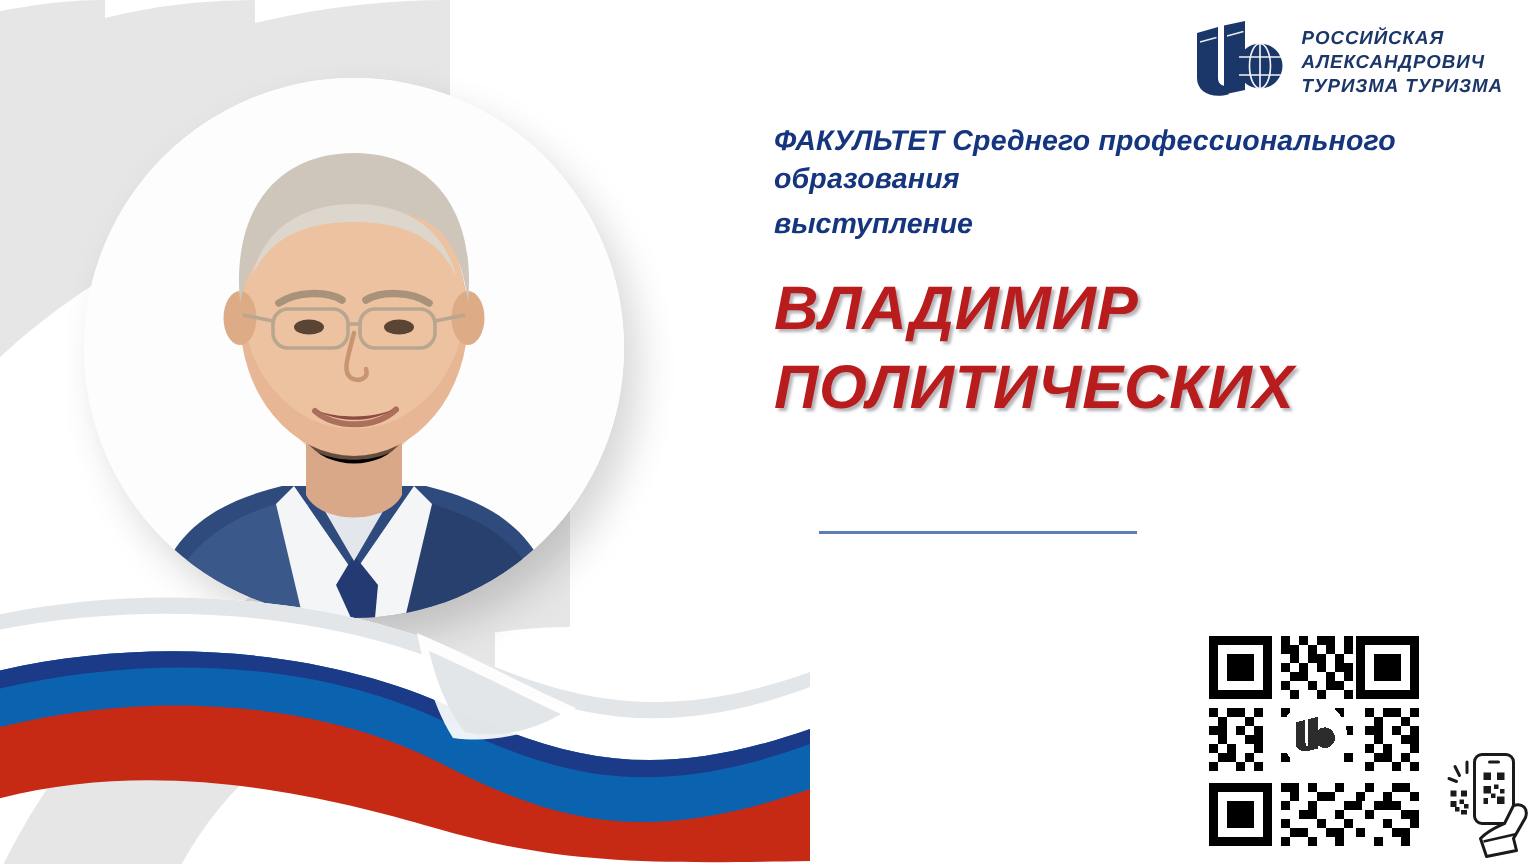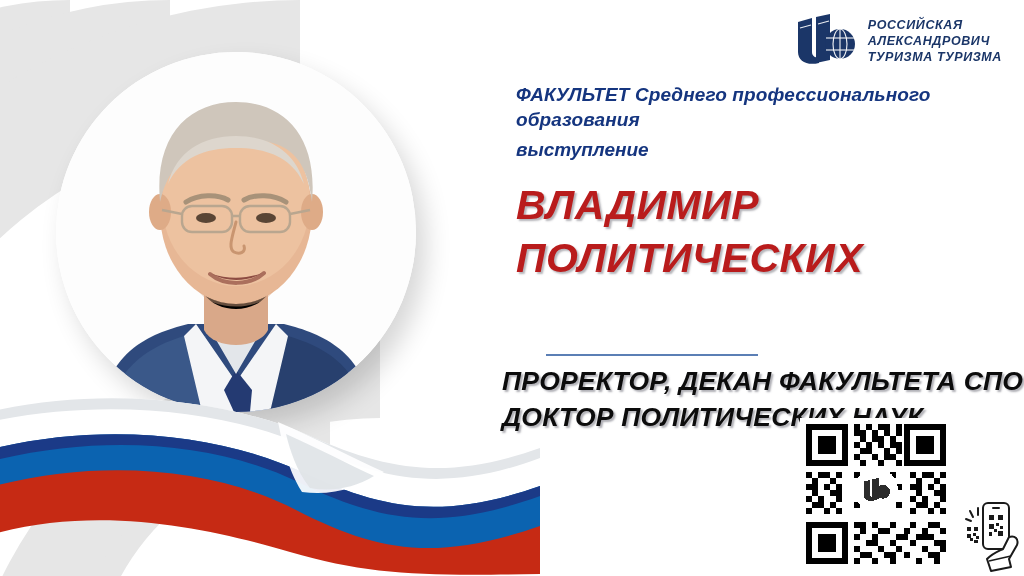--- a/index.html
+++ b/index.html
@@ -277,24 +277,20 @@
   </div>
 
   <div class="text-col">
     <p class="eyebrow">ФАКУЛЬТЕТ Среднего профессионального образования</p>
     <p class="eyebrow-2">выступление</p>
     <p class="person-name">
       <span>ВЛАДИМИР</span><br>
       <span>ПОЛИТИЧЕСКИХ</span><br>
     </p>
     <div class="divider"></div>
-    <div class="role-block">
-      <p class="role-line">ПРОРЕКТОР, ДЕКАН ФАКУЛЬТЕТА СПО</p>
-      <p class="role-line">ДОКТОР ПОЛИТИЧЕСКИХ НАУК</p>
-    </div>
   </div>
 
   <div class="qr-block">
     <svg viewBox="0 0 152 152" xmlns="http://www.w3.org/2000/svg" shape-rendering="crispEdges">
       <rect x="0" y="0" width="152" height="152" fill="#ffffff"></rect>
       <g fill="#000000">
 
         <path d="M 6,6 h42 v42 h-42 Z M 12,12 v30 h30 v-30 Z"></path>
         <rect x="18" y="18" width="18" height="18"></rect>
         <path d="M 104,6 h42 v42 h-42 Z M 110,12 v30 h30 v-30 Z"></path>

